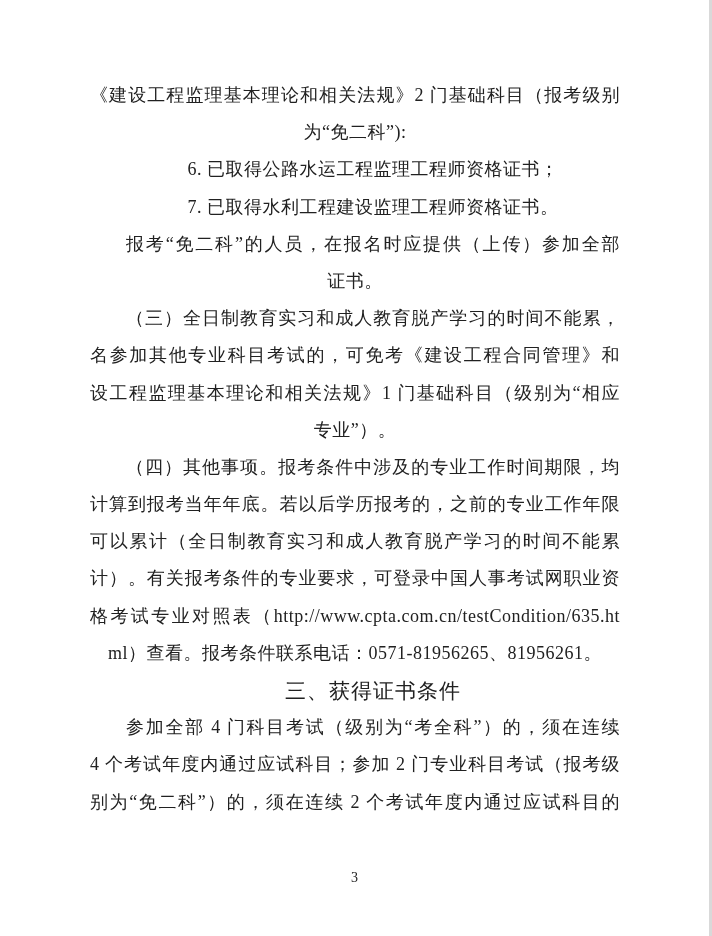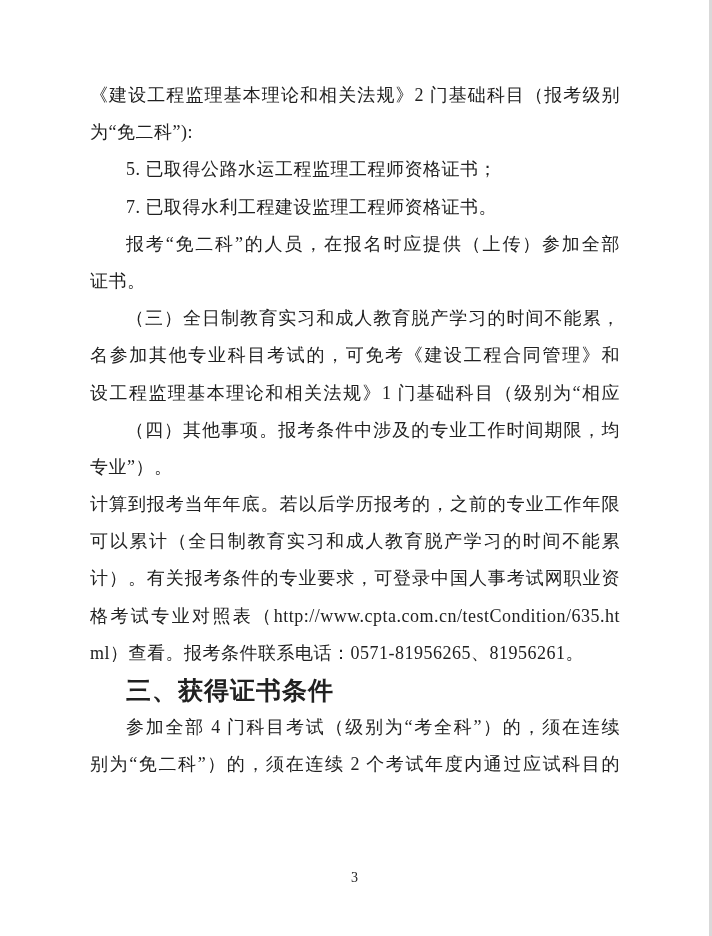--- a/index.html
+++ b/index.html
@@ -28,34 +28,34 @@
     top: 77px;
     width: 530px;
   }
   .line {
     font-family: "Liberation Serif", "DejaVu Serif", serif;
     font-size: 18px;
     line-height: 37.2px;
     height: 37.2px;
     overflow: hidden;
     color: var(--text);
-    text-align: left;
+    text-align: center;
     letter-spacing: 0.5px;
   }
   .line.justify {
     text-align: justify;
     text-align-last: justify;
   }
   .line.indent {
     padding-left: 36px;
   }
   .line.heading {
     font-family: "Liberation Sans", "DejaVu Sans", sans-serif;
-    font-weight: bold;
-    font-size: 25px;
+    font-weight: normal;
+    font-size: 21px;
     letter-spacing: 1px;
   }
   .page-number {
     position: absolute;
     left: 0;
     top: 870px;
     width: 709px;
     text-align: center;
     font-family: "Liberation Serif", "DejaVu Serif", serif;
     font-size: 14px;
@@ -70,35 +70,36 @@
     background: var(--edge);
   }
 </style>
 </head>
 <body>
 
 <div class="page">
   <div class="content">
       <div class="line justify">《建设工程监理基本理论和相关法规》2 门基础科目（报考级别</div>
       <div class="line">为“免二科”):</div>
-      <div class="line indent">5. 已取得公路水运工程监理工程师资格证书；</div>
+      <div class="line indent">6. 已取得公路水运工程监理工程师资格证书；</div>
       <div class="line indent">7. 已取得水利工程建设监理工程师资格证书。</div>
       <div class="line indent justify">报考“免二科”的人员，在报名时应提供（上传）参加全部</div>
       <div class="line">证书。</div>
       <div class="line indent justify">（三）全日制教育实习和成人教育脱产学习的时间不能累，报</div>
       <div class="line justify">名参加其他专业科目考试的，可免考《建设工程合同管理》和《建</div>
       <div class="line justify">设工程监理基本理论和相关法规》1 门基础科目（级别为“相应</div>
+      <div class="line">专业”）。</div>
       <div class="line indent justify">（四）其他事项。报考条件中涉及的专业工作时间期限，均</div>
-      <div class="line">专业”）。</div>
       <div class="line justify">计算到报考当年年底。若以后学历报考的，之前的专业工作年限</div>
       <div class="line justify">可以累计（全日制教育实习和成人教育脱产学习的时间不能累</div>
       <div class="line justify">计）。有关报考条件的专业要求，可登录中国人事考试网职业资</div>
       <div class="line justify">格考试专业对照表（http://www.cpta.com.cn/testCondition/635.ht</div>
       <div class="line">ml）查看。报考条件联系电话：0571-81956265、81956261。</div>
       <div class="line heading indent">三、获得证书条件</div>
       <div class="line indent justify">参加全部 4 门科目考试（级别为“考全科”）的，须在连续</div>
+      <div class="line justify">4 个考试年度内通过应试科目；参加 2 门专业科目考试（报考级</div>
       <div class="line justify">别为“免二科”）的，须在连续 2 个考试年度内通过应试科目的</div>
     </div>
 
   <div class="page-number">3</div>
 
   <div class="edge-right"></div>
 </div>
 
 </body></html>

